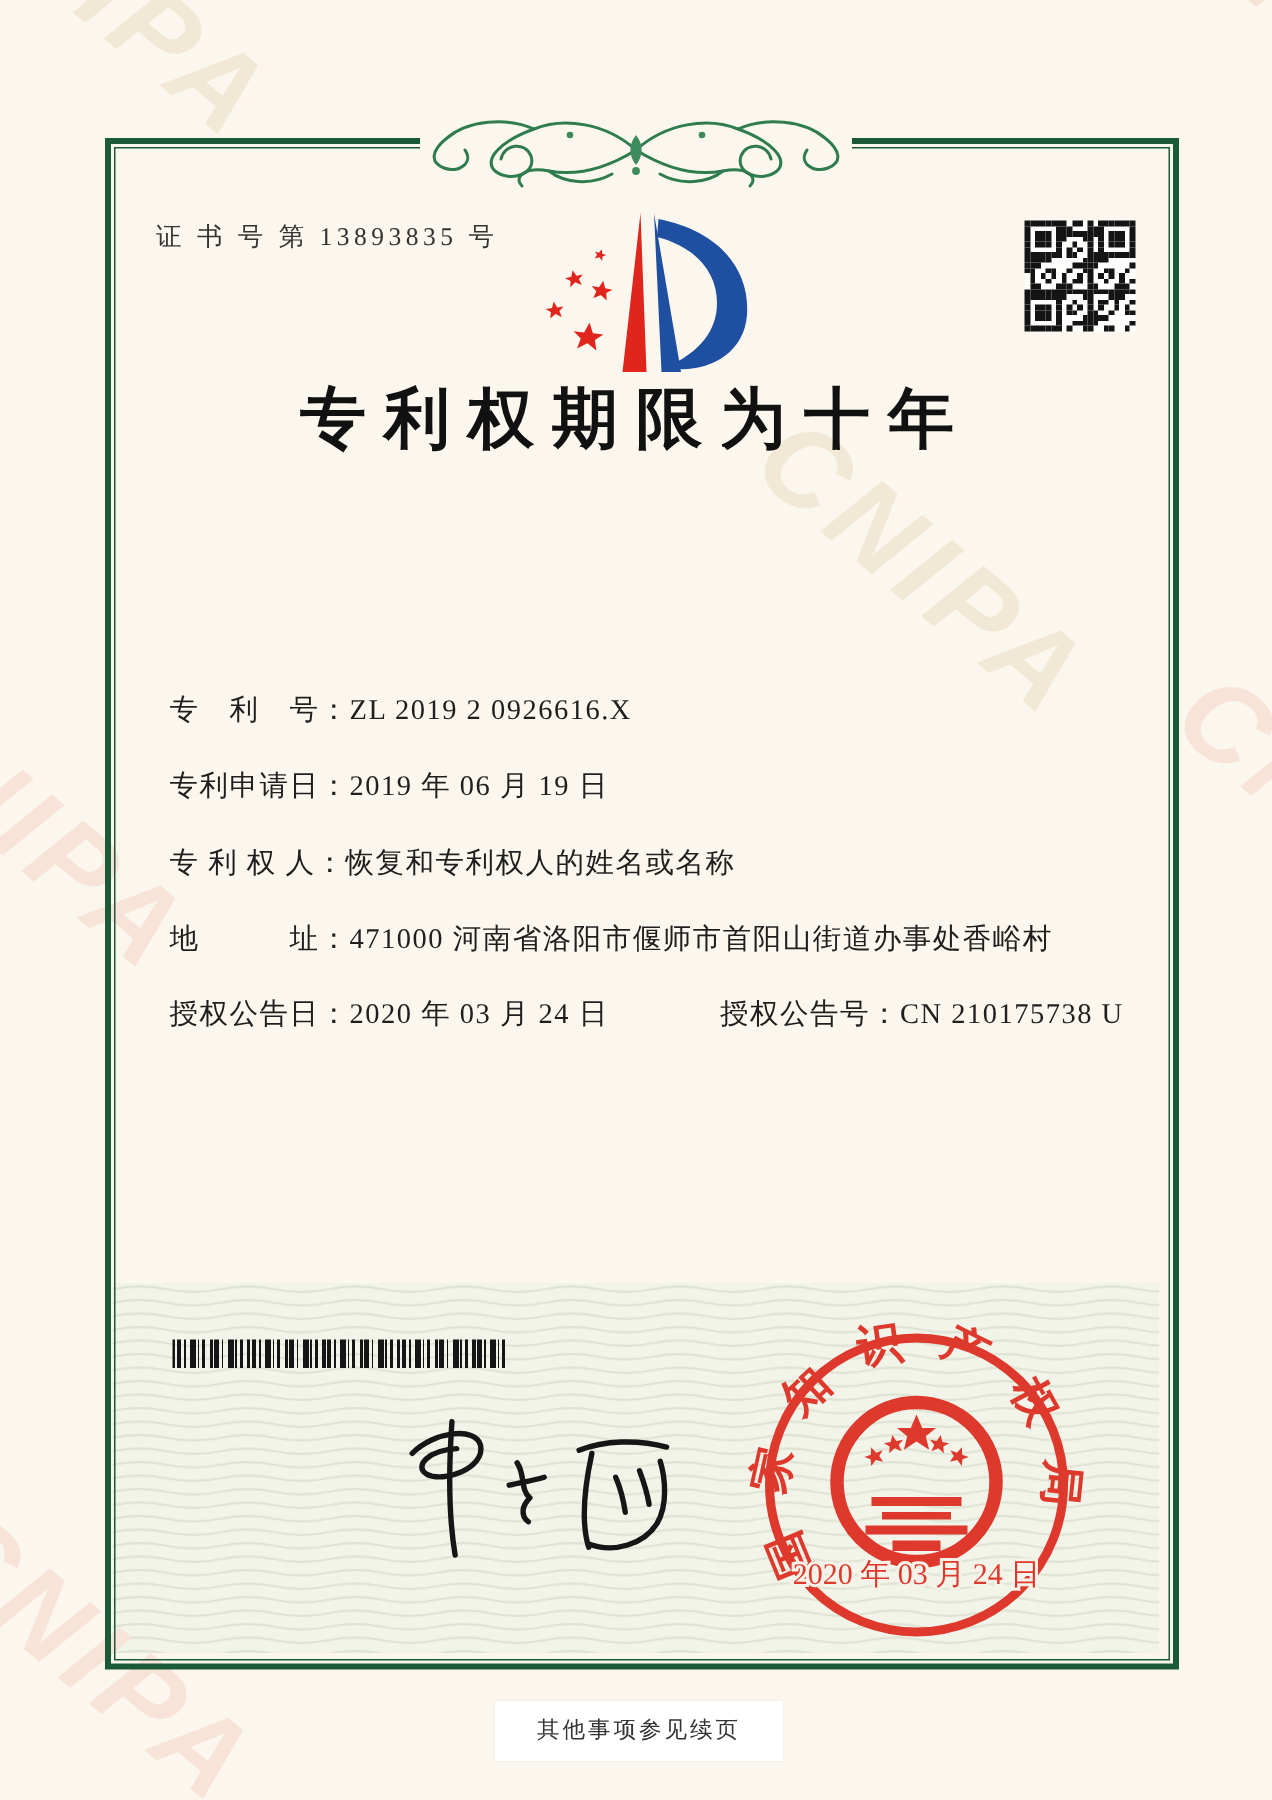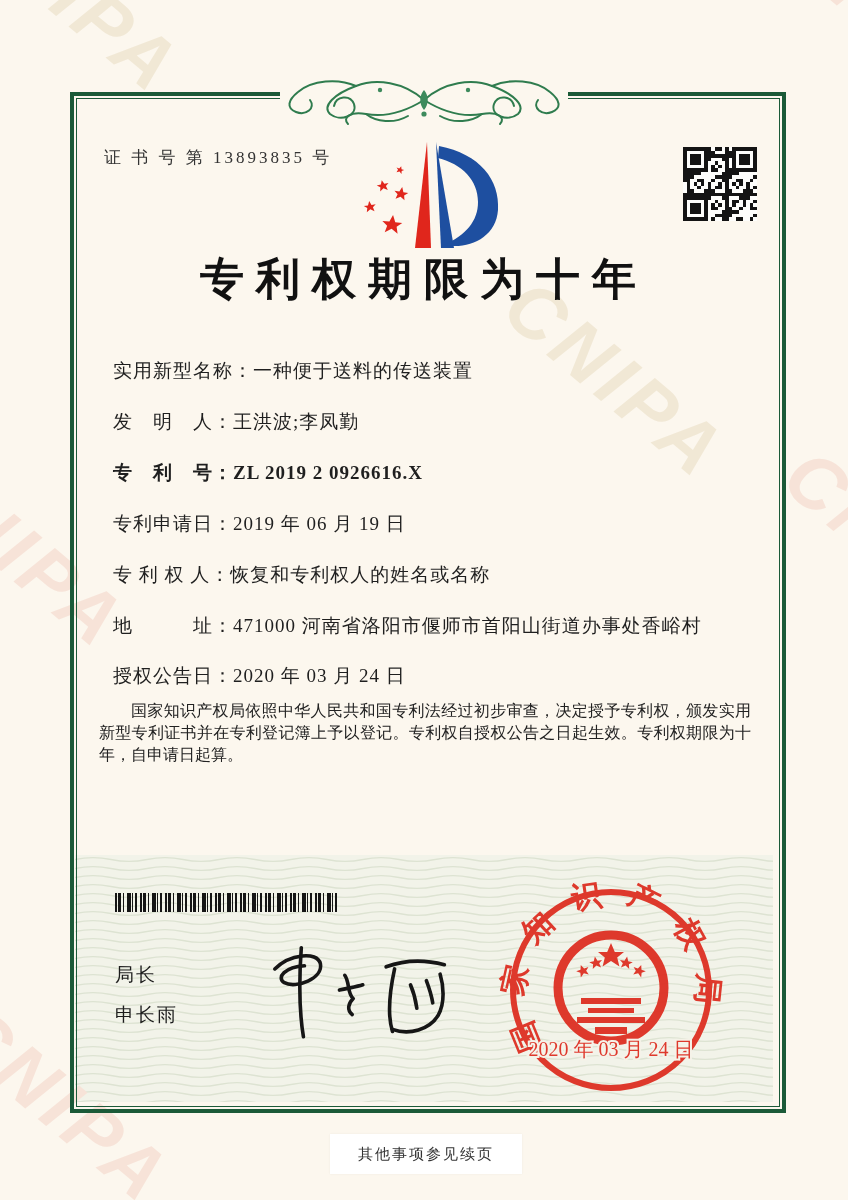--- a/index.html
+++ b/index.html
@@ -387,52 +387,44 @@
         <i style="grid-area:21/9"></i>
         <i style="grid-area:21/12"></i>
         <i style="grid-area:21/13"></i>
         <i style="grid-area:21/16"></i>
         <i style="grid-area:21/17"></i>
         <i style="grid-area:21/20"></i>
       </div>
 
     <div class="title">专利权期限为十年</div>
 
-    <div class="row" style="top:358px;">
-      <span class="lbl">实用新型名称：</span><span class="val">一种便于送料的传送装置</span>
-    </div>
-    <div class="row" style="top:409px;">
-      <span class="lbl">发　明　人：</span><span class="val">王洪波;李凤勤</span>
-    </div>
-    <div class="row" style="top:460px;font-weight:bold;">
+    <div class="row" style="top:460px;">
       <span class="lbl">专　利　号：</span><span class="val">ZL 2019 2 0926616.X</span>
     </div>
     <div class="row" style="top:511px;">
       <span class="lbl">专利申请日：</span><span class="val">2019 年 06 月 19 日</span>
     </div>
     <div class="row" style="top:562px;">
       <span class="lbl">专 利 权 人：</span><span class="val">恢复和专利权人的姓名或名称</span>
     </div>
     <div class="row" style="top:613px;">
       <span class="lbl">地　　　址：</span><span class="val">471000 河南省洛阳市偃师市首阳山街道办事处香峪村</span>
     </div>
     <div class="row" style="top:663px;">
       <span class="lbl">授权公告日：</span><span class="val">2020 年 03 月 24 日</span>
     </div>
+    <div class="row" style="top:663px;left:480px;">
+      <span class="lbl">授权公告号：</span><span class="val">CN 210175738 U</span>
+    </div>
 
     <div class="body-text">
-      <p>国家知识产权局依照中华人民共和国专利法经过初步审查，决定授予专利权，颁发实用新型专利证书并在专利登记簿上予以登记。专利权自授权公告之日起生效。专利权期限为十年，自申请日起算。</p>
     </div>
 
     <div class="barcode"></div>
 
-    <div class="commissioner">
-      <div>局长</div>
-      <div>申长雨</div>
-    </div>
 
     <svg class="signature" viewBox="0 0 200 100">
       <g stroke="#161616" stroke-width="3.4" fill="none" stroke-linecap="round" stroke-linejoin="round">
         <path d="M55 12 C53 40 53 72 57 96"></path>
         <path d="M30 32 C44 18 70 15 73 27 C76 41 50 51 39 45 C31 40 40 30 58 29"></path>
         <path d="M96 38 C101 45 98 55 104 60 C99 65 98 71 103 75"></path>
         <path d="M91 52 C99 50 107 49 113 47"></path>
         <path d="M135 30 C151 24 171 23 190 28"></path>
         <path d="M143 32 C138 55 136 75 141 91"></path>
         <path d="M141 89 C157 95 176 89 184 76 C191 64 189 47 186 37"></path>

